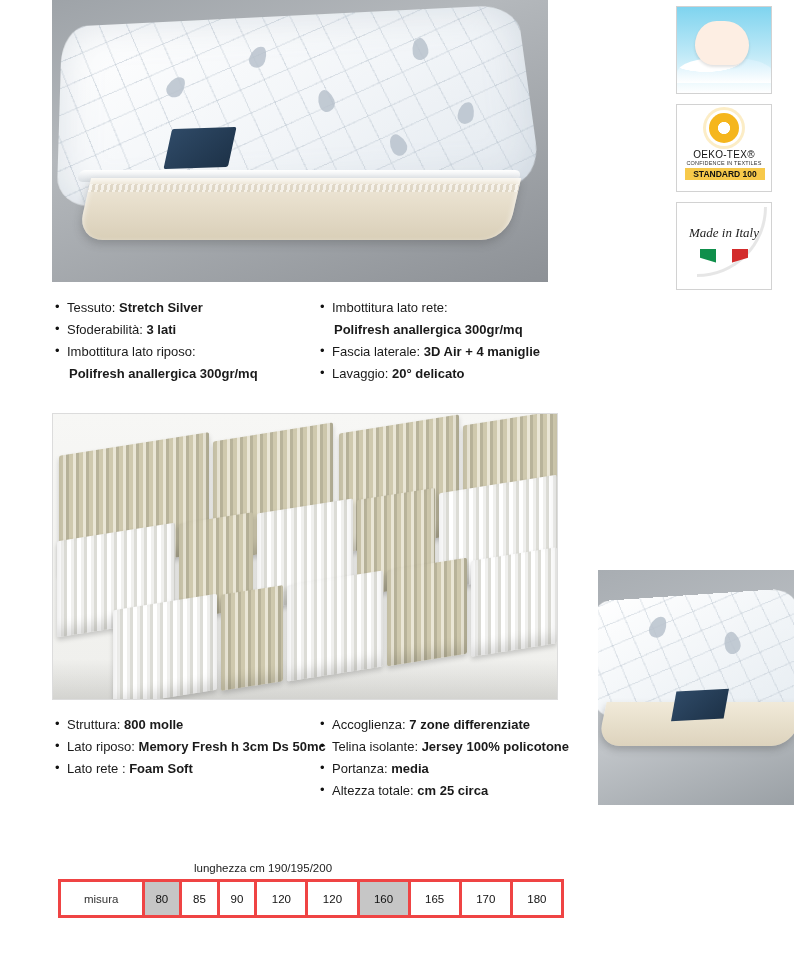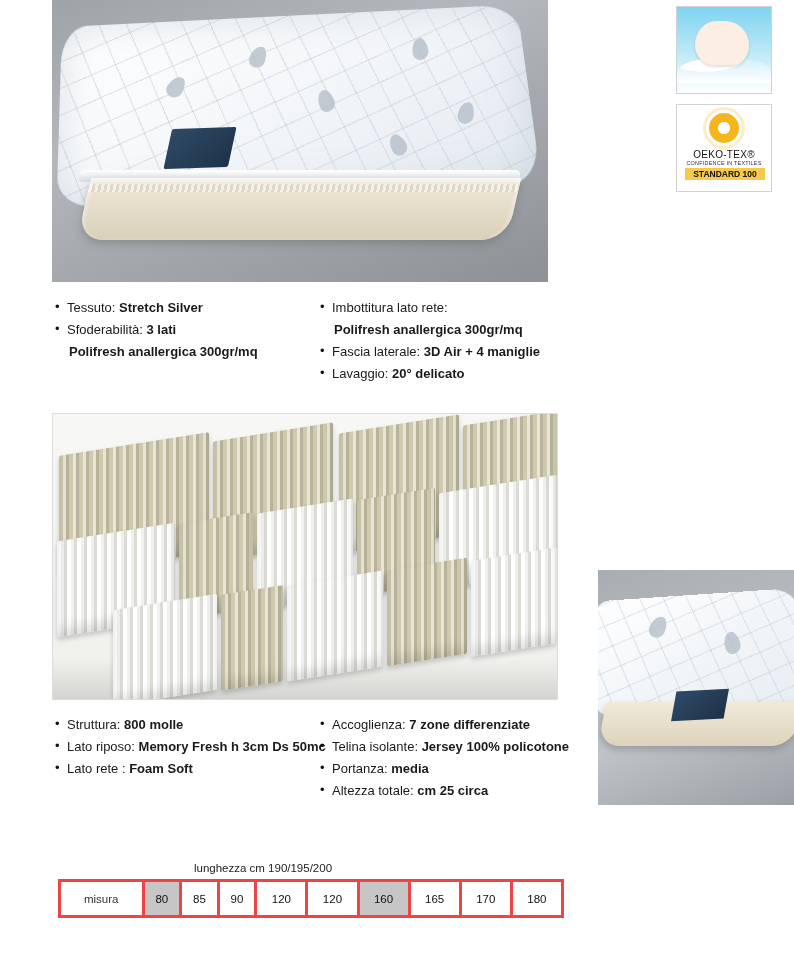--- a/index.html
+++ b/index.html
@@ -281,28 +281,34 @@
       <div class="hand-shape"></div>
     </div>
 
     <div class="badge">
       <div class="oeko-sun"></div>
       <div class="oeko-t1">OEKO-TEX®</div>
       <div class="oeko-t2">CONFIDENCE IN TEXTILES</div>
       <div class="oeko-t3">STANDARD 100</div>
     </div>
 
+    <div class="badge">
+      <div class="mii-swoosh"></div>
+      <div class="mii-text">Made in Italy</div>
+      <div class="mii-flag"></div>
+    </div>
 
   </div>
 </div>
 
 <div class="specs specs-1a">
   <ul>
     <li><span>Tessuto:</span> <b>Stretch Silver</b></li>
     <li><span>Sfoderabilità:</span> <b>3 lati</b></li>
+    <li><span>Imbottitura lato riposo:</span></li>
     <li class="cont"><b>Polifresh anallergica 300gr/mq</b></li>
   </ul>
 </div>
 
 <div class="specs specs-1b">
   <ul>
     <li><span>Imbottitura lato rete:</span></li>
     <li class="cont"><b>Polifresh anallergica 300gr/mq</b></li>
     <li><span>Fascia laterale:</span> <b>3D Air + 4 maniglie</b></li>
     <li><span>Lavaggio:</span> <b>20° delicato</b></li>

